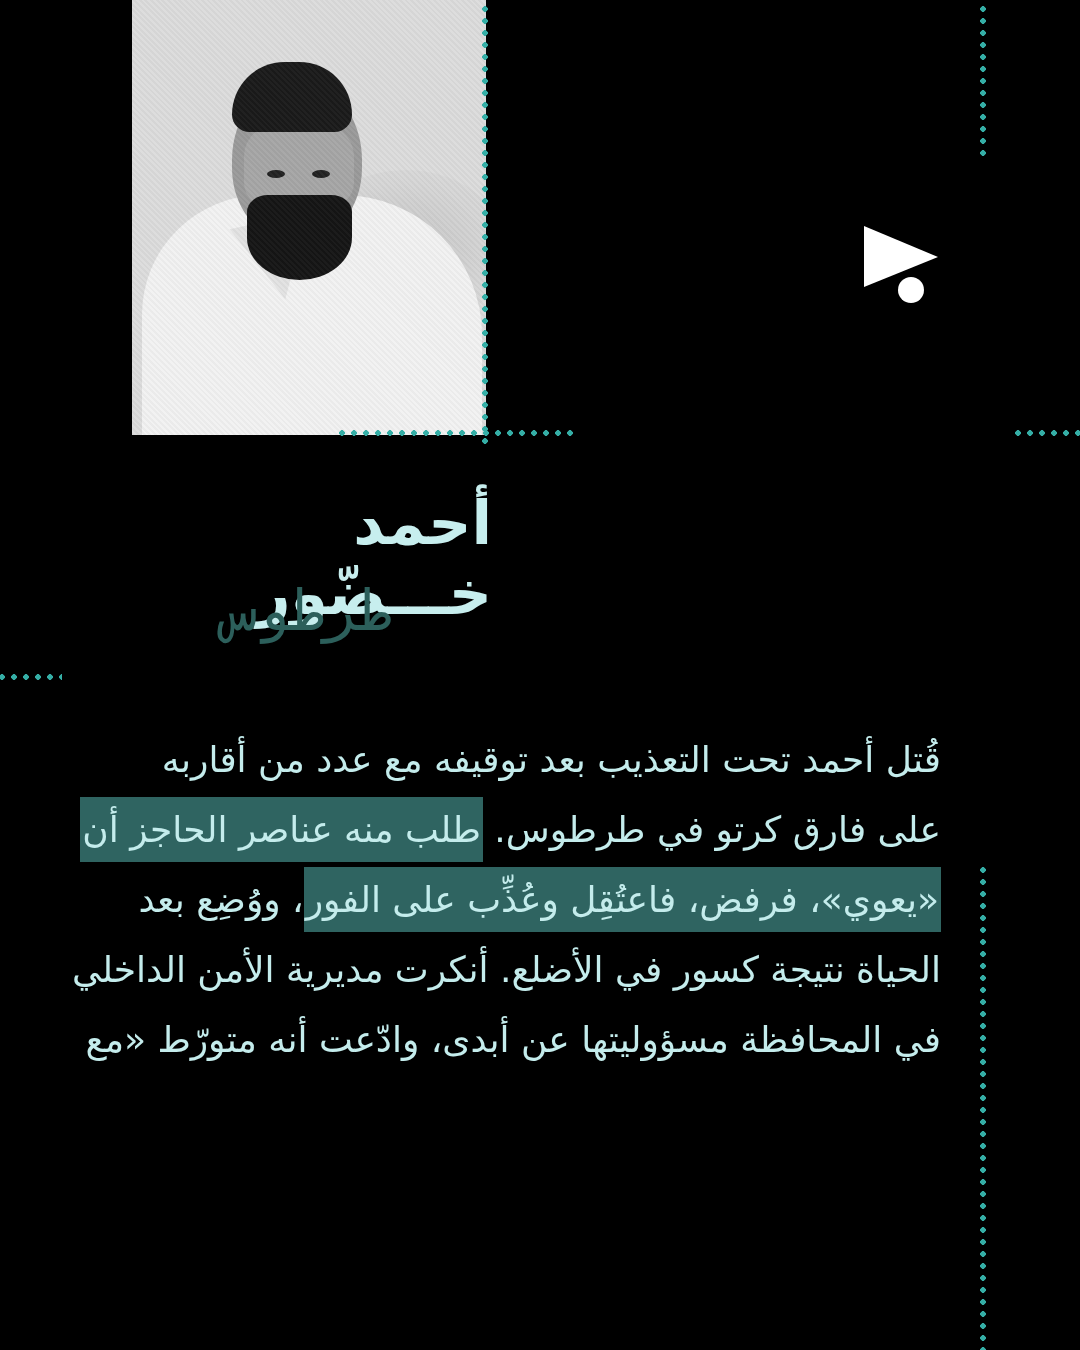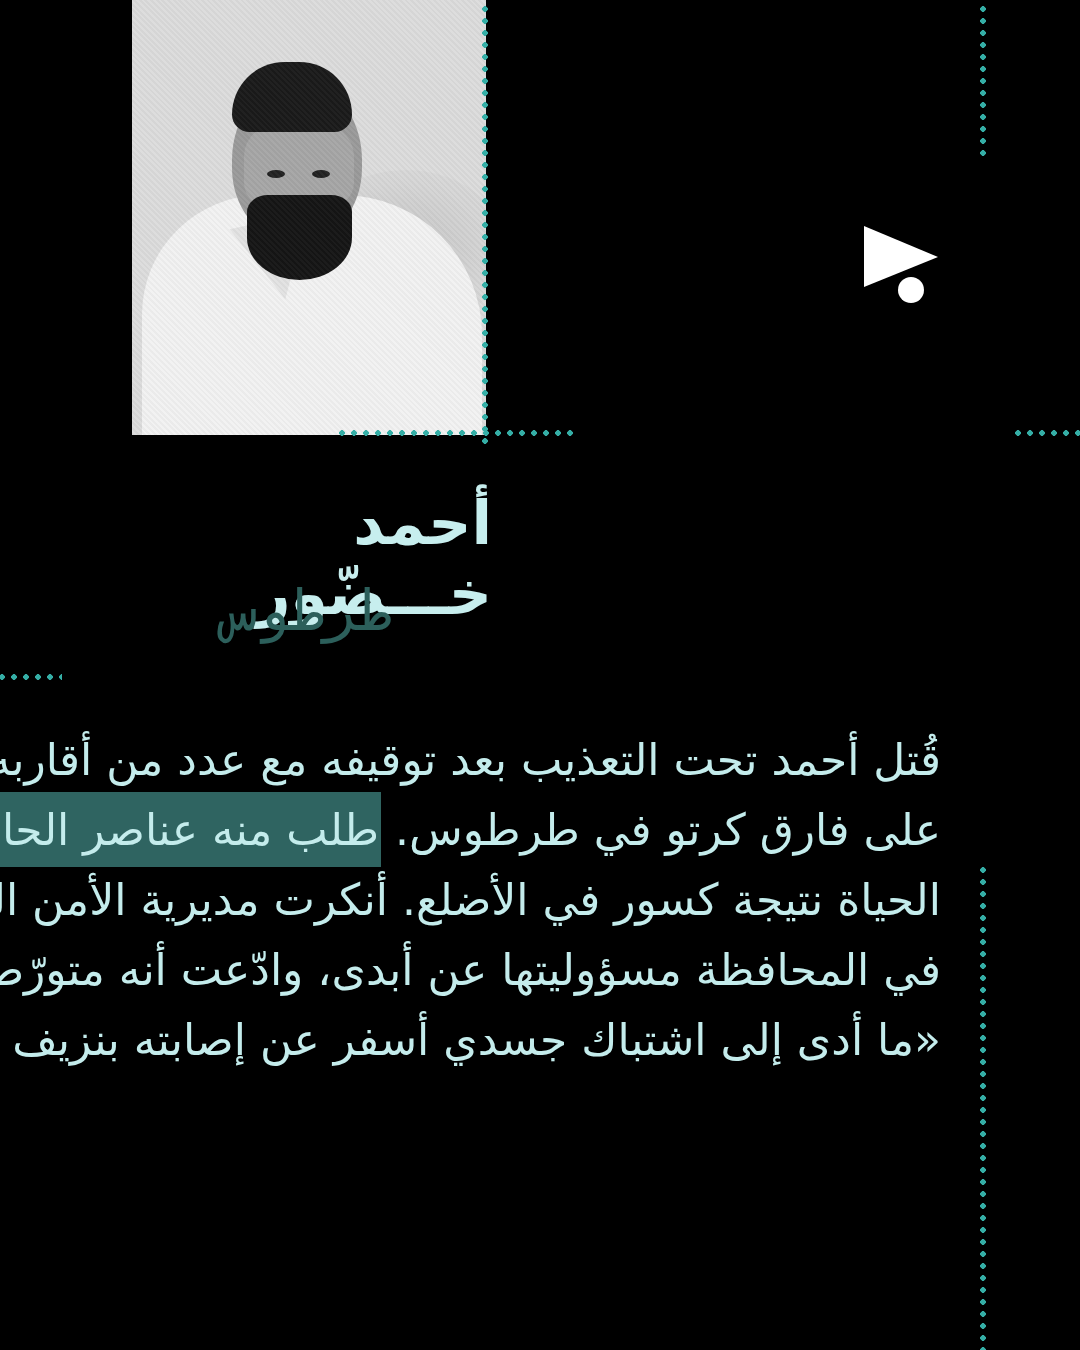--- a/index.html
+++ b/index.html
@@ -18,21 +18,21 @@
 
     .dots-v { position:absolute; width:6px; background-image:radial-gradient(circle, var(--dot) 2.6px, transparent 3px); background-size:6px 12px; background-repeat:repeat-y; }
     .dots-h { position:absolute; height:6px; background-image:radial-gradient(circle, var(--dot) 2.6px, transparent 3px); background-size:12px 6px; background-repeat:repeat-x; }
 
     .logo { left:864px; top:226px; width:76px; height:78px; }
 
     .name { left:120px; top:488px; width:372px; text-align:right; direction:rtl; font-family:"DejaVu Sans", sans-serif; font-weight:bold; font-size:60px; line-height:70px; color:#c7eeee; letter-spacing:0; }
     .city { left:120px; top:580px; width:272px; text-align:right; direction:rtl; font-family:Liberation Mono, monospace; font-size:56px; line-height:70px; color:#2c5f5b; }
 
     .body-text { left:100px; top:730px; width:841px; direction:rtl; text-align:right; }
-    .line { display:block; height:70px; line-height:60px; font-size:44px; color:#c4ecec; white-space:nowrap; }
+    .line { display:block; height:70px; line-height:60px; font-size:36px; color:#c4ecec; white-space:nowrap; }
     .hl { background:#2f6461; padding:12px 2px; }
   </style>
 </head>
 <body>
 
 <div style="--dot:#35aea6;">
 
   <div class="abs photo" title="Black-and-white portrait of a bearded man in a white shirt">
     <div class="bg-sofa"></div>
     <div class="shirt"></div>
@@ -57,17 +57,17 @@
     <polygon points="0,0 0,61 74,31" fill="#ffffff"></polygon>
     <circle cx="47" cy="64" r="13" fill="#ffffff"></circle>
   </svg>
 
   <div class="abs name">أحمد خـــضّور</div>
   <div class="abs city">طرطوس</div>
 
   <div class="abs body-text">
     <span class="line"><span>قُتل أحمد تحت التعذيب بعد توقيفه مع عدد من أقاربه</span></span>
     <span class="line"><span>على فارق كرتو في طرطوس. </span><span class="hl">طلب منه عناصر الحاجز أن</span></span>
+    <span class="line"><span class="hl">«يعوي»، فرفض، فاعتُقِل وعُذِّب على الفور</span><span>، ووُضِع بعد</span></span>
     <span class="line"><span>الحياة نتيجة كسور في الأضلع. أنكرت مديرية الأمن الداخلي</span></span>
     <span class="line"><span>في المحافظة مسؤوليتها عن أبدى، وادّعت أنه متورّط «مع</span></span>
-    <span class="line"><span>«ما أدى إلى اشتباك جسدي أسفر عن إصابته بنزيف داخلي».</span></span>
   </div>
 </div>
 
 </body></html>

